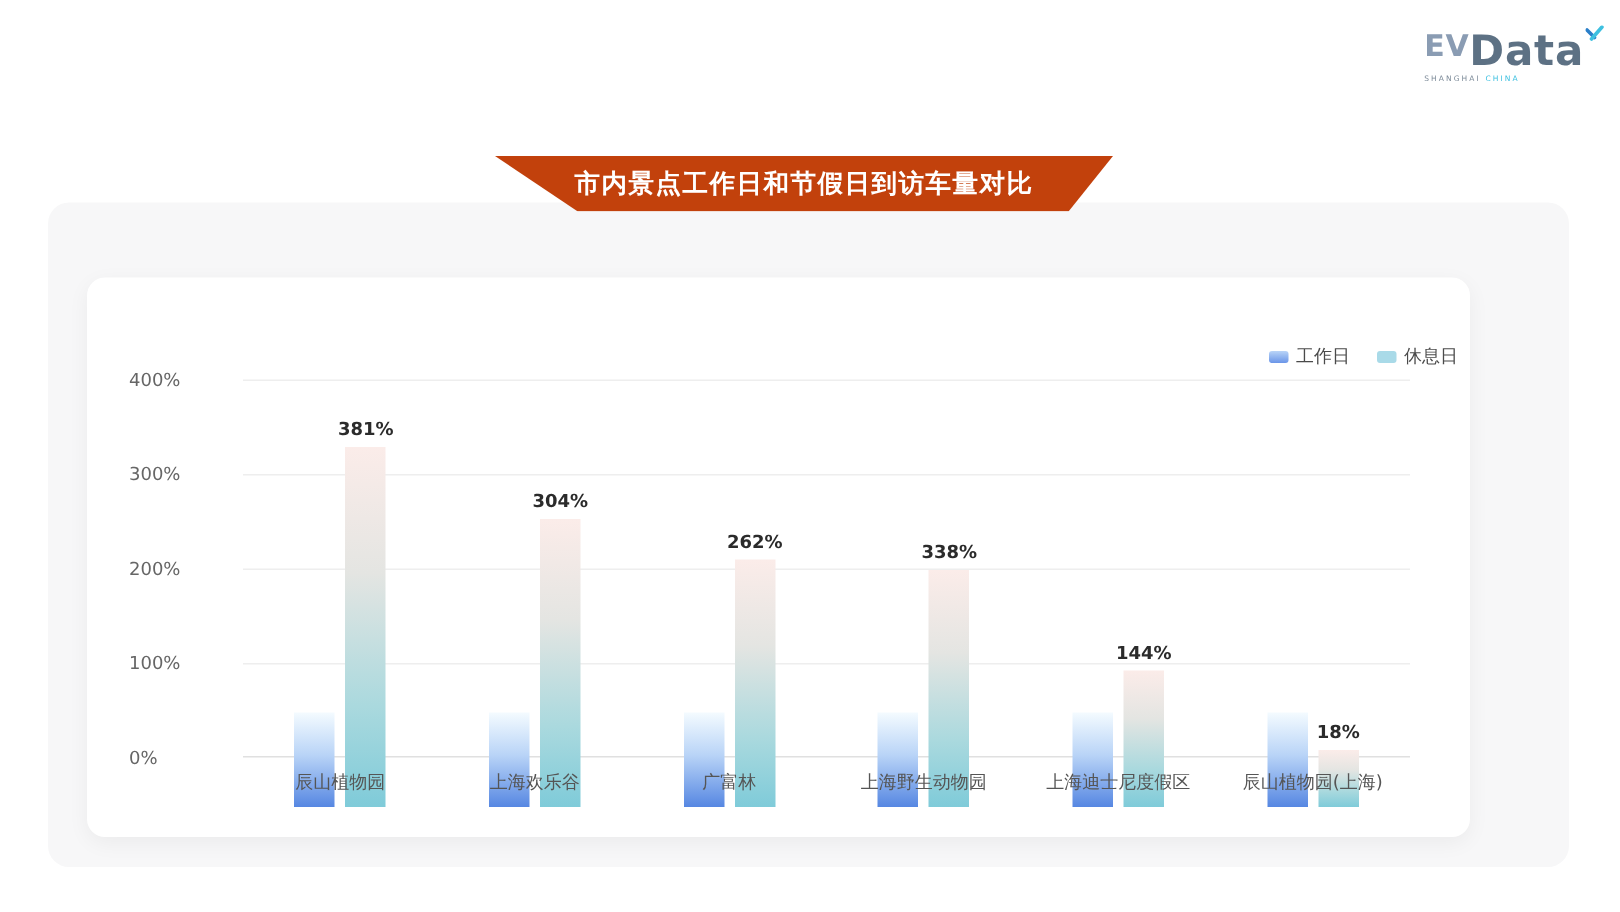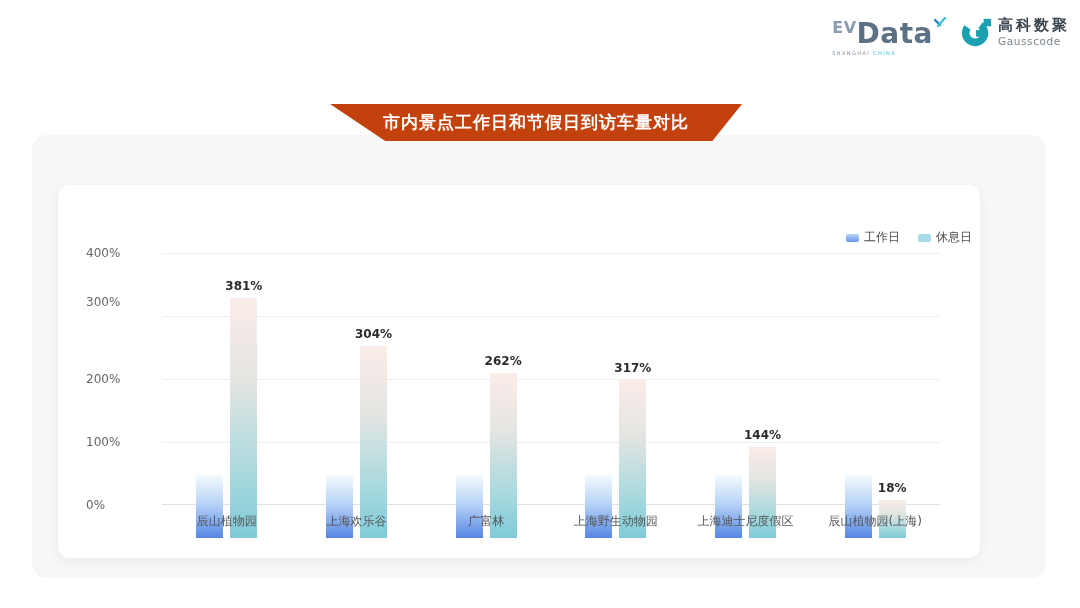--- a/index.html
+++ b/index.html
@@ -3,21 +3,21 @@
 <meta charset="utf-8">
 <style>
   * { margin:0; padding:0; box-sizing:border-box; }
   html,body { width:1080px; height:608px; background:#ffffff; overflow:hidden;
               font-family:"DejaVu Sans","Liberation Sans",sans-serif; position:relative; }
 
   
   .header-logos { position:absolute; top:16px; right:10px; display:flex; align-items:flex-start; gap:14px; }
   .evdata { display:flex; flex-direction:column; align-items:flex-start; padding-top:4px; }
   .evdata-main { display:flex; align-items:flex-start; line-height:1; }
-  .evdata-ev   { font-size:16px; font-weight:700; color:#8a9cb3; letter-spacing:0.5px; }
+  .evdata-ev   { font-size:20px; font-weight:700; color:#8a9cb3; letter-spacing:0.5px; }
   .evdata-data { font-size:28px; font-weight:700; color:#5d7184; letter-spacing:0.5px; }
   .evdata-x    { width:13px; height:13px; margin-left:1px; margin-top:-3px; }
   .evdata-sub  { margin-top:3px; font-size:5px; letter-spacing:1.4px; line-height:1; }
   .evdata-sub .s1 { color:#7d8b99; }
   .evdata-sub .s2 { color:#3ec0e0; }
 
   .gausscode { display:flex; align-items:center; gap:5px; }
   .gausscode-icon { width:32px; height:32px; }
   .gausscode-text { display:flex; flex-direction:column; line-height:1.15; }
   .gausscode-cn { font-size:15px; font-weight:700; color:#3a454e; letter-spacing:3px; white-space:nowrap; }
@@ -67,31 +67,20 @@
       <svg class="evdata-x" viewBox="0 0 13 13">
         <polyline points="1,3 6,8" stroke="#2a7fc9" stroke-width="2.4" fill="none" stroke-linecap="round"></polyline>
         <polyline points="11,1 4,9" stroke="#3ec0e0" stroke-width="2.4" fill="none" stroke-linecap="round"></polyline>
       </svg>
     </div>
     <div class="evdata-sub">
       <span class="s1">SHANGHAI</span>
       <span class="s2">CHINA</span>
     </div>
   </div>
-  <div class="gausscode">
-    <svg class="gausscode-icon" viewBox="0 0 34 34">
-      <circle cx="15" cy="18" r="10" fill="none" stroke="#1ba0b2" stroke-width="8" stroke-dasharray="47 16" transform="rotate(-55 15 18)"></circle>
-      <rect x="24" y="3" width="8" height="8" fill="#1ba0b2"></rect>
-      <rect x="16" y="15" width="10" height="7" fill="#1ba0b2"></rect>
-    </svg>
-    <div class="gausscode-text">
-      <span class="gausscode-cn">高科数聚</span>
-      <span class="gausscode-en">Gausscode</span>
-    </div>
-  </div>
 </div>
 
 <div class="banner">
   <span class="banner-title">市内景点工作日和节假日到访车量对比</span>
 </div>
 
 <div class="panel">
   <div class="card">
     <div class="legend">
       <div class="legend-item">
@@ -100,21 +89,21 @@
       </div>
       <div class="legend-item">
         <span class="legend-swatch holiday"></span>
         <span class="legend-label">休息日</span>
       </div>
     </div>
     <div class="y-axis">
         <div class="ytick" style="top: 244px;">0%</div>
         <div class="ytick" style="top: 181px;">100%</div>
         <div class="ytick" style="top: 118px;">200%</div>
-        <div class="ytick" style="top: 41px;">300%</div>
+        <div class="ytick" style="top: 55px;">300%</div>
         <div class="ytick" style="top: -8px;">400%</div>
       </div>
     <div class="plot-area">
         <div class="gridline baseline" style="top: 251px;"></div>
         <div class="gridline" style="top: 189px;"></div>
         <div class="gridline" style="top: 126px;"></div>
         <div class="gridline" style="top: 63px;"></div>
         <div class="gridline" style="top: 0px;"></div>
         <div class="bar workday" style="left: 34.3333px; height: 63px;"></div>
         <div class="bar holiday" style="left: 68.3333px; height: 240.03px;"></div>
@@ -123,21 +112,21 @@
         <div class="bar workday" style="left: 164px; height: 63px;"></div>
         <div class="bar holiday" style="left: 198px; height: 191.52px;"></div>
         <div class="val" style="left: 211.5px; bottom: 196.52px;">304%</div>
         <div class="xtick" style="left: 194.5px;">上海欢乐谷</div>
         <div class="bar workday" style="left: 293.667px; height: 63px;"></div>
         <div class="bar holiday" style="left: 327.667px; height: 165.06px;"></div>
         <div class="val" style="left: 341.167px; bottom: 170.06px;">262%</div>
         <div class="xtick" style="left: 324.167px;">广富林</div>
         <div class="bar workday" style="left: 423.333px; height: 63px;"></div>
         <div class="bar holiday" style="left: 457.333px; height: 158.13px;"></div>
-        <div class="val" style="left: 470.833px; bottom: 163.13px;">317%</div>
+        <div class="val" style="left: 470.833px; bottom: 163.13px;">338%</div>
         <div class="xtick" style="left: 453.833px;">上海野生动物园</div>
         <div class="bar workday" style="left: 553px; height: 63px;"></div>
         <div class="bar holiday" style="left: 587px; height: 90.72px;"></div>
         <div class="val" style="left: 600.5px; bottom: 95.72px;">144%</div>
         <div class="xtick" style="left: 583.5px;">上海迪士尼度假区</div>
         <div class="bar workday" style="left: 682.667px; height: 63px;"></div>
         <div class="bar holiday" style="left: 716.667px; height: 37.8px;"></div>
         <div class="val" style="left: 730.167px; bottom: 42.8px;">18%</div>
         <div class="xtick" style="left: 713.167px;">辰山植物园(上海)</div>
       </div>

